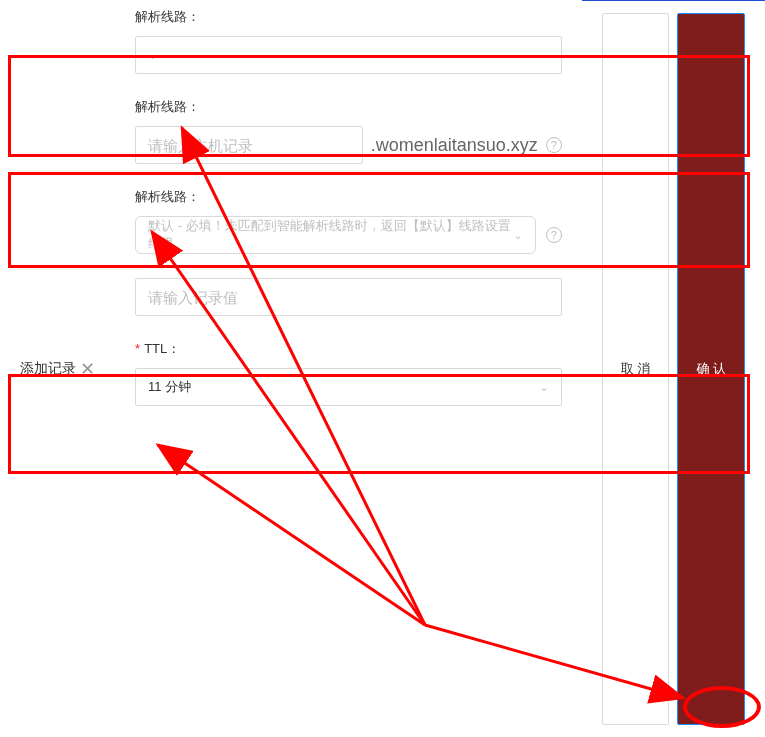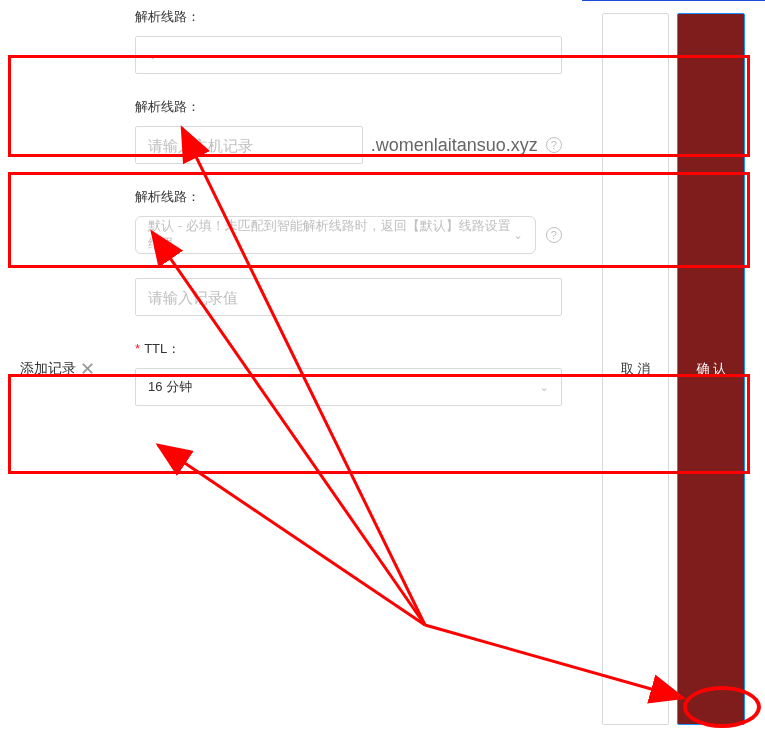--- a/index.html
+++ b/index.html
@@ -88,21 +88,21 @@
 
     <div class="form-group">
       <div class="input-wrap">
         <input class="input-field" placeholder="请输入记录值" style="">
       </div>
     </div>
 
     <div class="form-group">
       <label class="form-label"><span class="required-mark">*</span><span>TTL：</span></label>
       <div class="select-wrap">
-        <span class="select-value">16 分钟</span>
+        <span class="select-value">11 分钟</span>
         <span class="select-arrow">⌄</span>
       </div>
     </div>
 
   </div>
 
   <div class="modal-footer">
     <button class="btn">取 消</button>
     <button class="btn btn-primary">确 认</button>
   </div>

